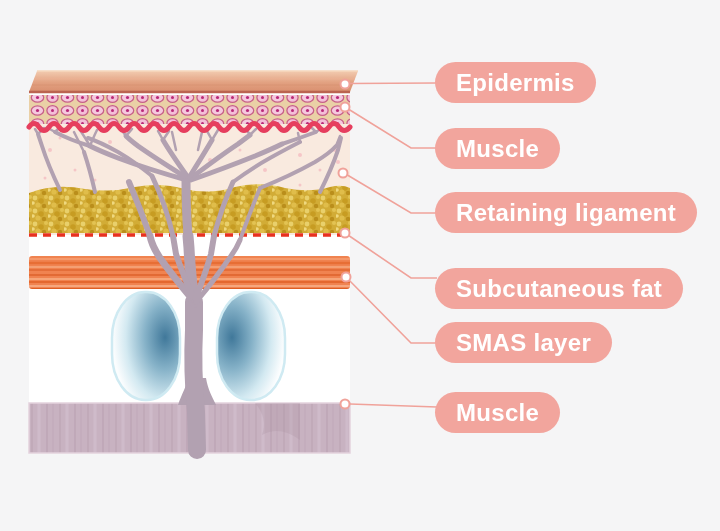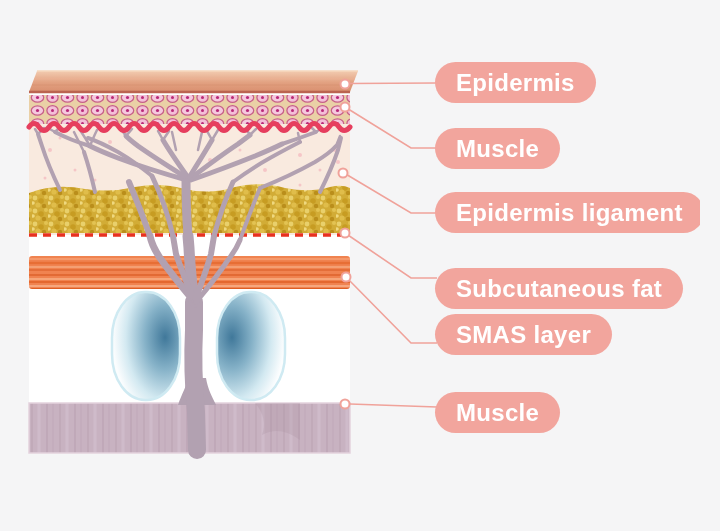--- a/index.html
+++ b/index.html
@@ -205,24 +205,24 @@
     </g>
   </svg>
 
   <div class="pill" style="top:62px">
     <span>Epidermis</span>
   </div>
   <div class="pill" style="top:128px">
     <span>Muscle</span>
   </div>
   <div class="pill" style="top:192px">
-    <span>Epidermis ligament</span>
+    <span>Retaining ligament</span>
   </div>
   <div class="pill" style="top:268px">
     <span>Subcutaneous fat</span>
   </div>
-  <div class="pill" style="top:314px">
+  <div class="pill" style="top:322px">
     <span>SMAS layer</span>
   </div>
   <div class="pill" style="top:392px">
     <span>Muscle</span>
   </div>
 </div>
 
 </body></html>

